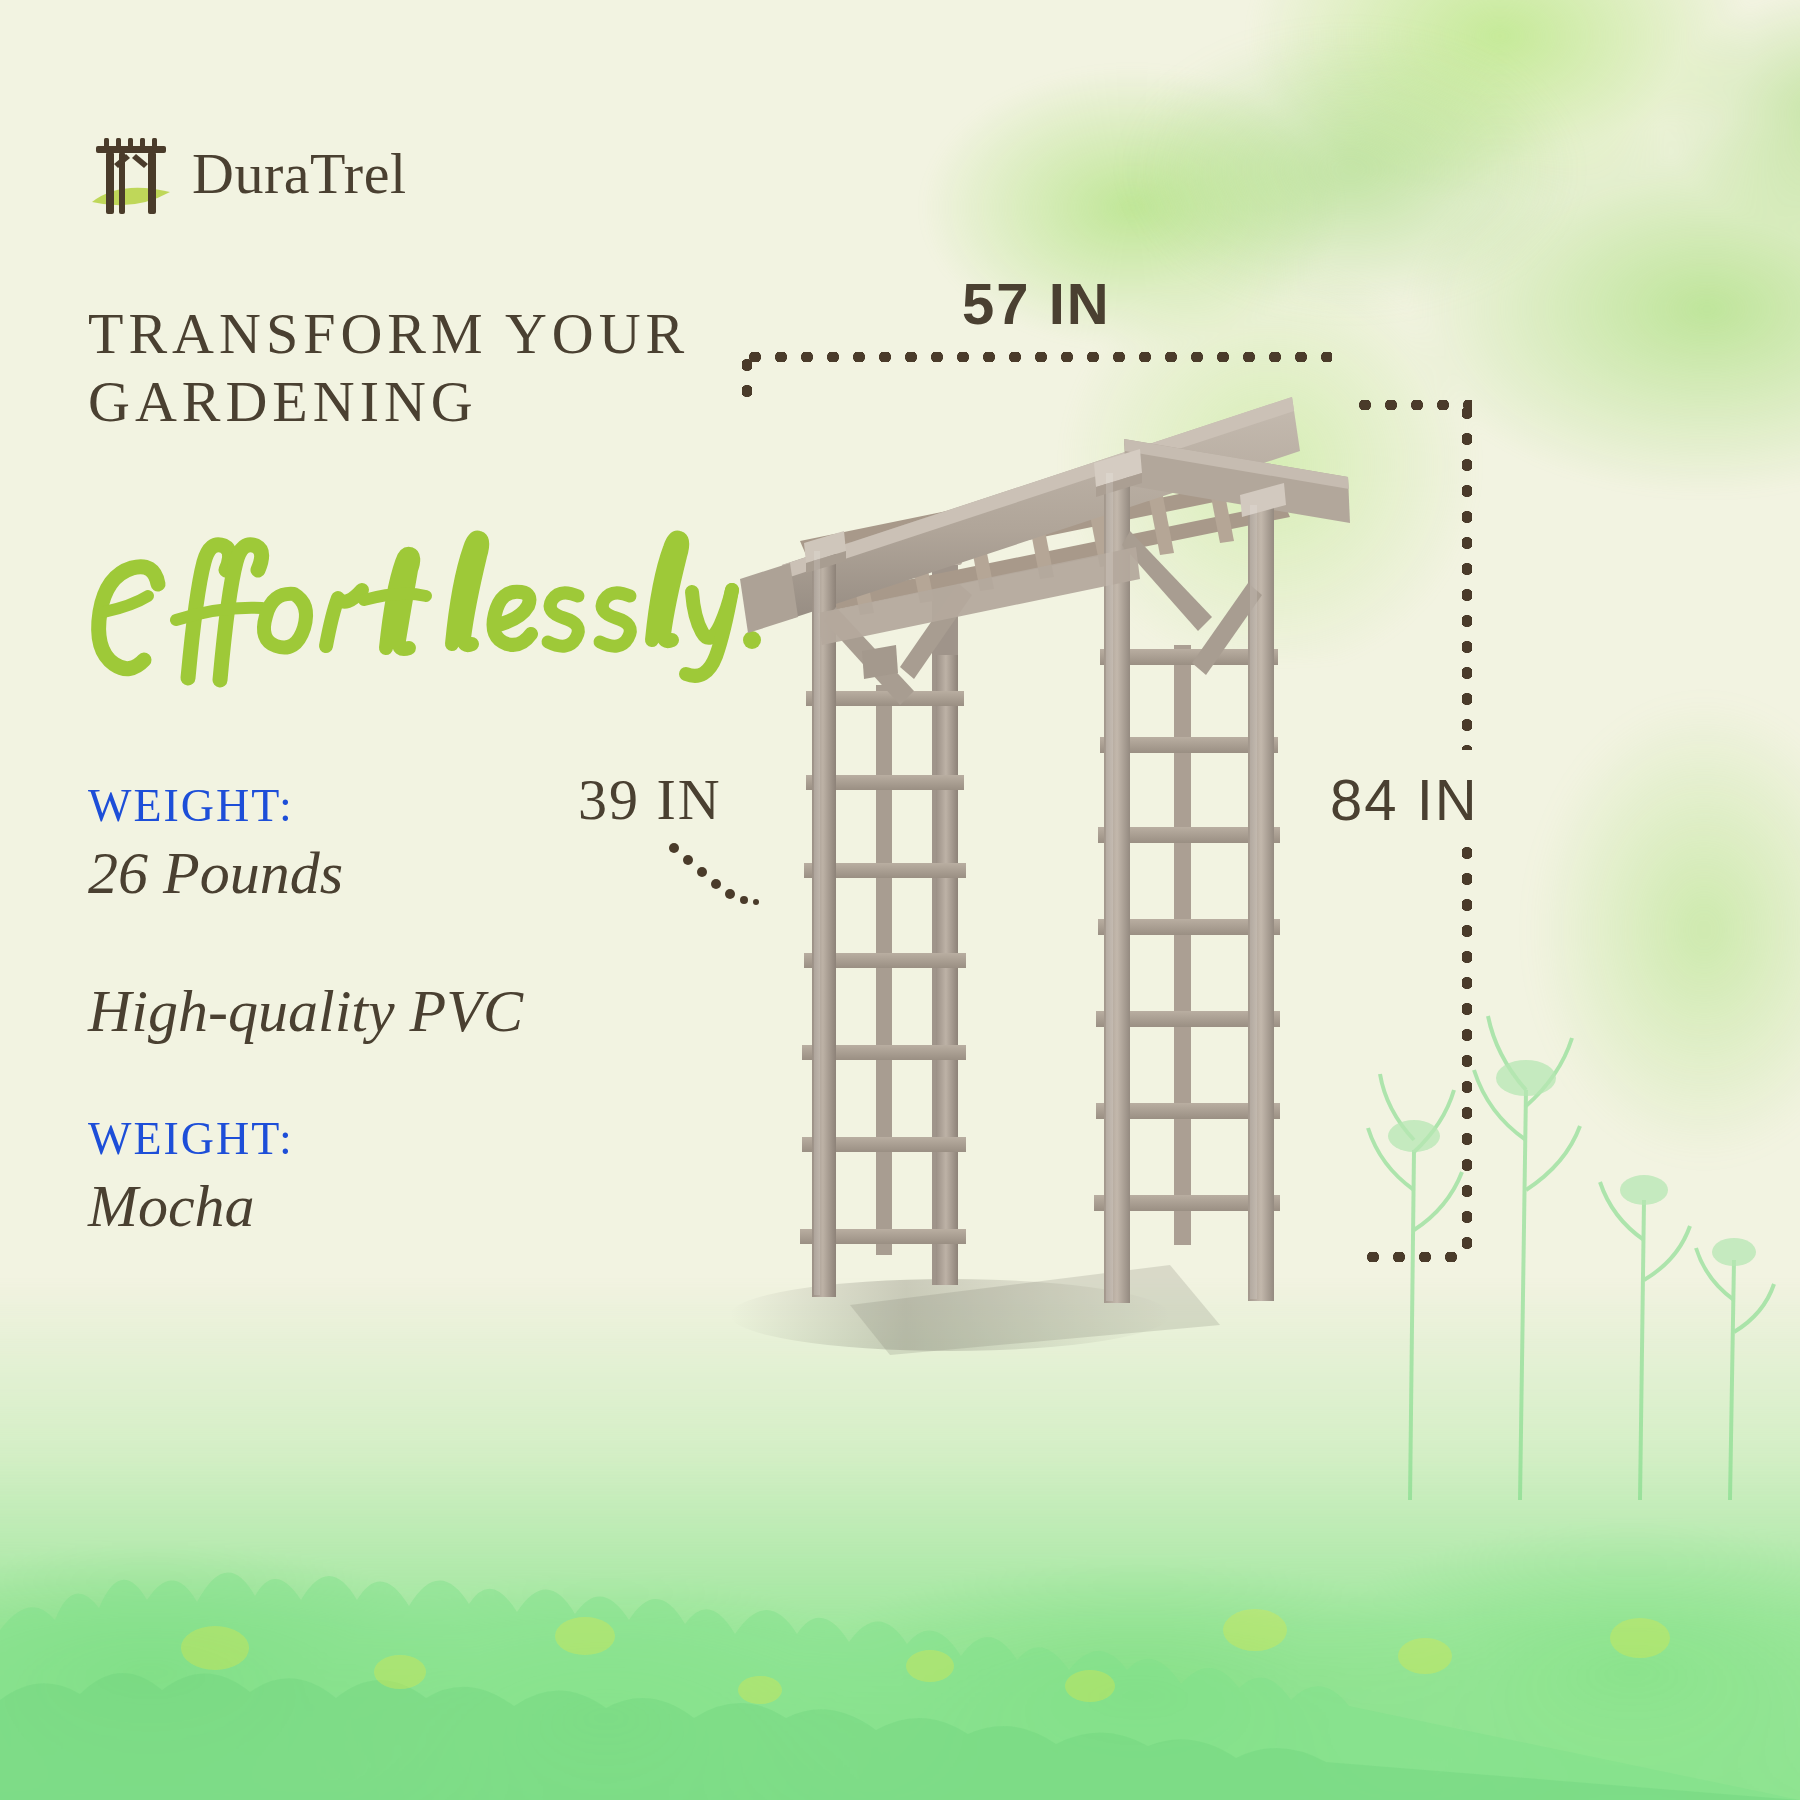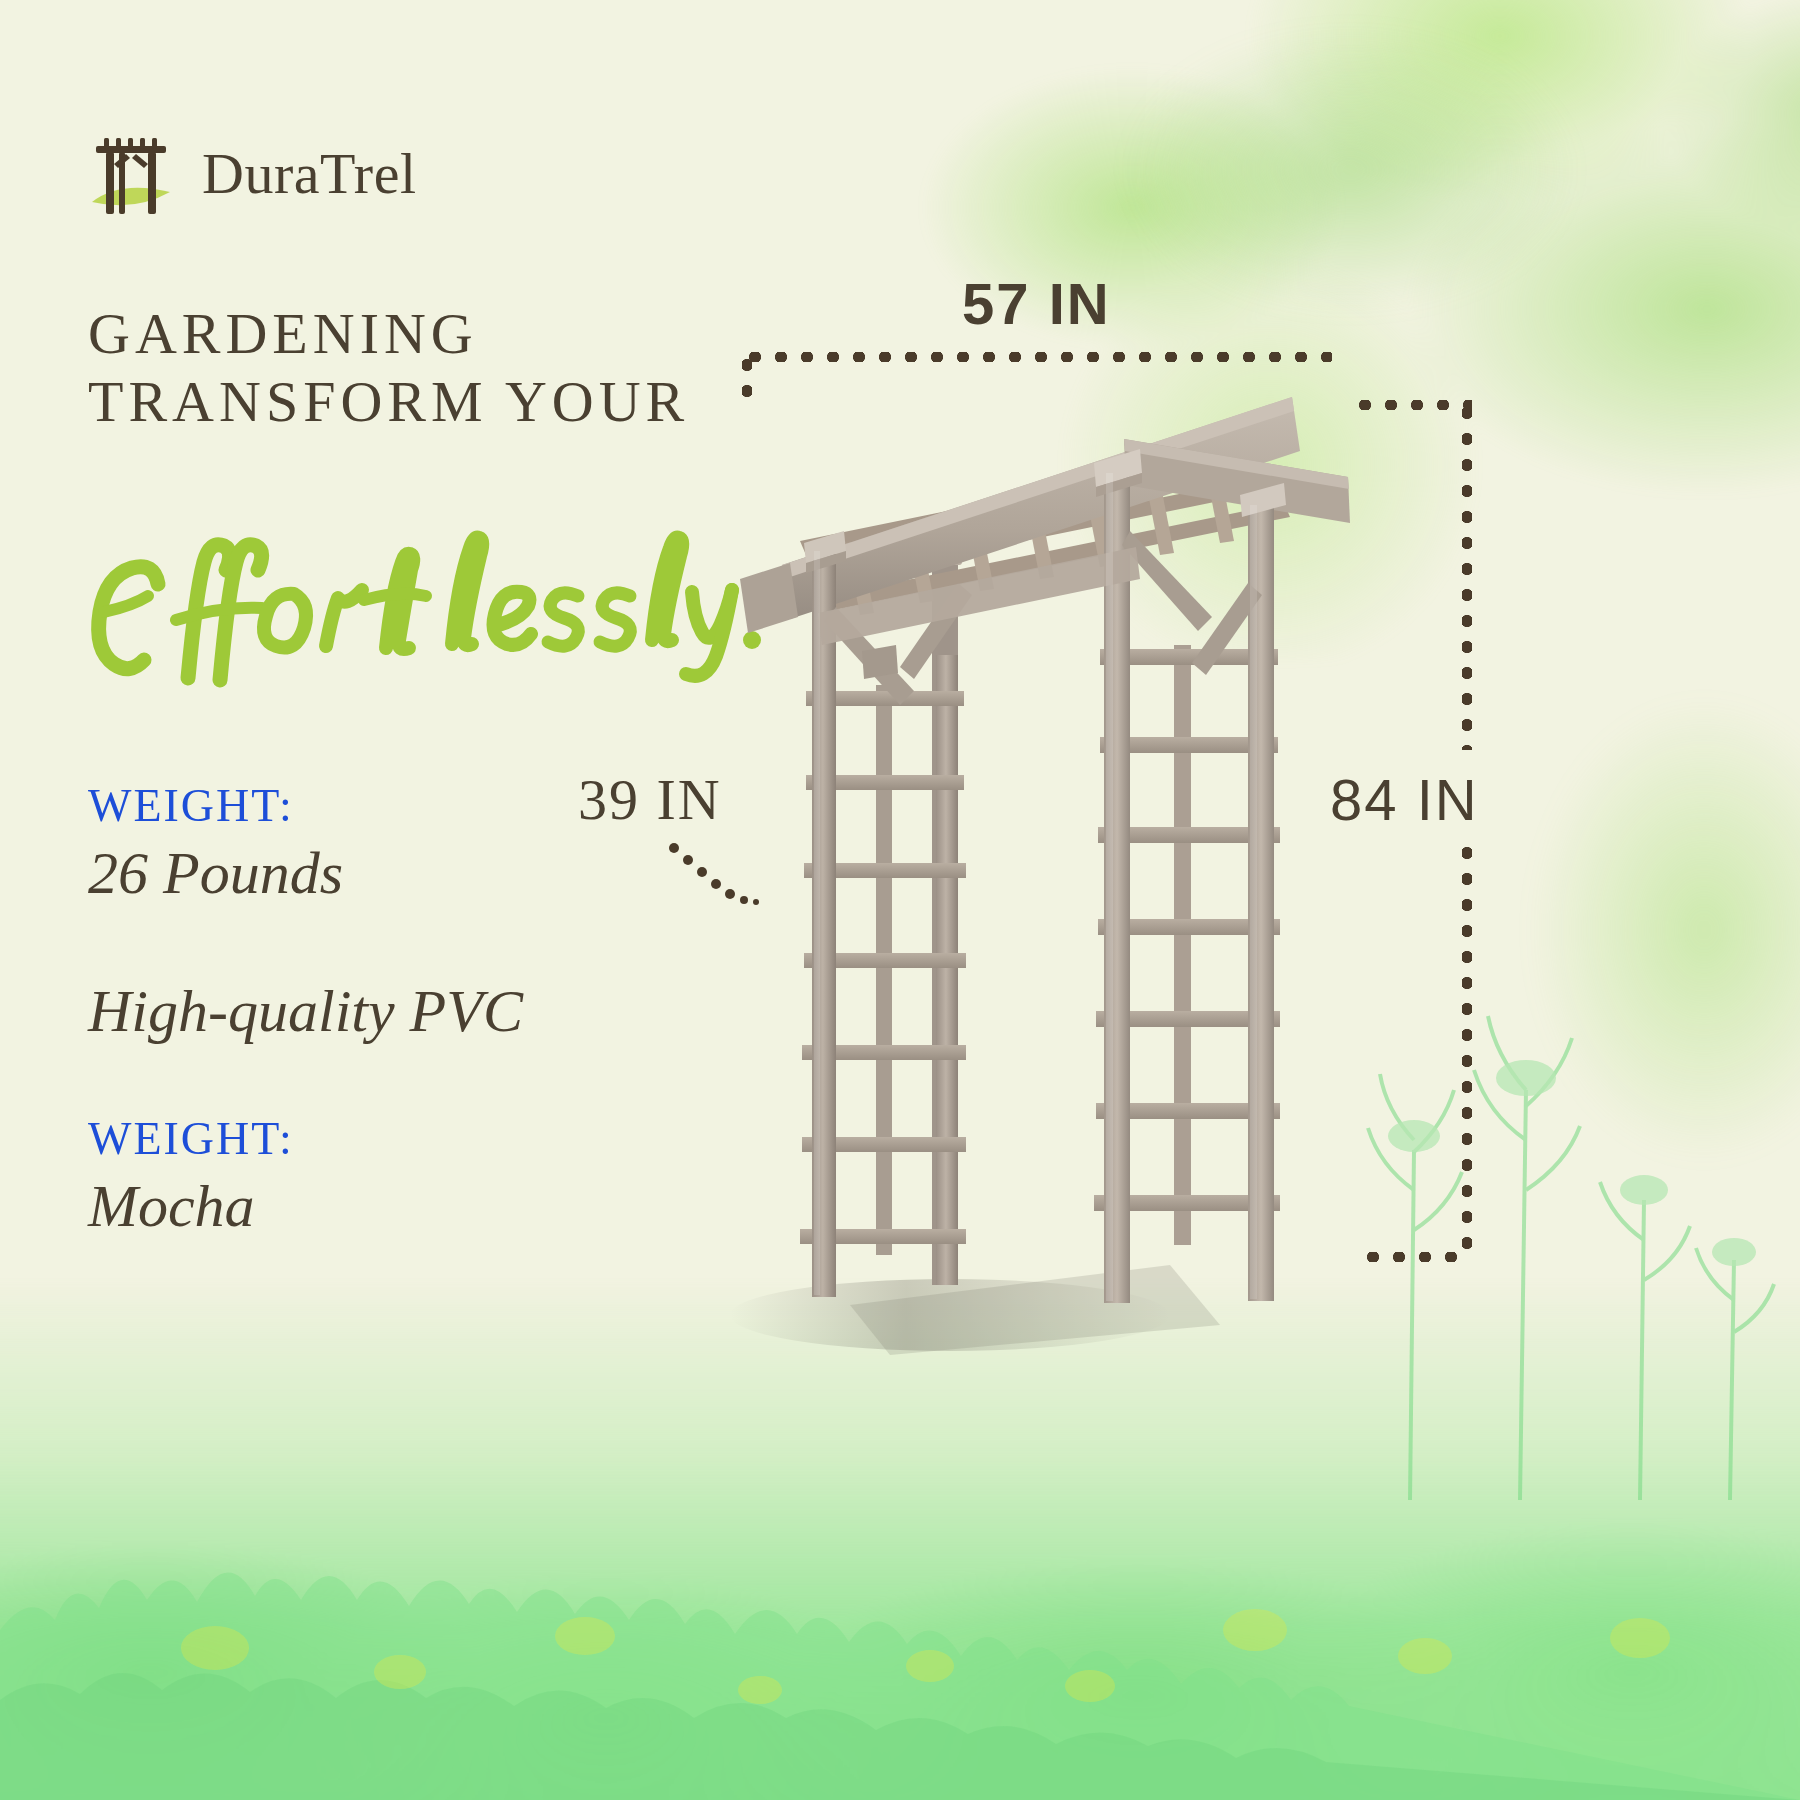--- a/index.html
+++ b/index.html
@@ -30,21 +30,21 @@
     background:
       radial-gradient(ellipse 460px 180px at 10% 70%, rgba(128,220,130,.85), rgba(128,220,130,0) 72%),
       radial-gradient(ellipse 420px 200px at 34% 78%, rgba(140,228,140,.85), rgba(140,228,140,0) 72%),
       radial-gradient(ellipse 500px 190px at 62% 74%, rgba(130,222,132,.82), rgba(130,222,132,0) 72%),
       radial-gradient(ellipse 460px 210px at 88% 70%, rgba(136,226,138,.85), rgba(136,226,138,0) 72%),
       linear-gradient(to top, rgba(132,226,136,.95) 0%, rgba(140,228,142,.80) 38%, rgba(160,232,150,.35) 70%, rgba(180,238,160,0) 100%);
     filter:blur(4px);}
   .sprig{position:absolute;bottom:0;pointer-events:none;opacity:.85;}
 
   
-  #logo{position:absolute;left:88px;top:132px;display:flex;align-items:center;gap:28px;}
+  #logo{position:absolute;left:88px;top:132px;display:flex;align-items:center;gap:18px;}
   .logo-mark{position:relative;width:86px;height:84px;}
   .logo-text{font-family:"Liberation Serif",serif;font-size:58px;color:#4a4031;
              letter-spacing:.5px;line-height:1;}
 
   
   #headline{position:absolute;left:88px;top:300px;width:680px;
             font-family:"Liberation Serif",serif;font-size:58px;line-height:1.17;
             letter-spacing:5px;color:#4a4031;}
   #script{position:absolute;left:70px;top:508px;width:700px;height:200px;}
 
@@ -157,22 +157,22 @@
           <rect x="31" y="20" width="6" height="62" rx="2"></rect>
           <path d="M26,32 L38,22 L42,26 L30,36 Z"></path>
           <path d="M60,32 L48,22 L44,26 L56,36 Z"></path>
         </g>
       </svg>
     </div>
     <div class="logo-text">DuraTrel</div>
   </div>
 
   <div id="headline">
+    <div>TRANSFORM YOUR</div>
     <div>GARDENING</div>
-    <div>TRANSFORM YOUR</div>
   </div>
 
   <div id="script">
     <svg width="700" height="200" viewBox="0 0 700 200">
       <g fill="none" stroke="#9ec938" stroke-linecap="round" stroke-linejoin="round">
 
         <path d="M88,76 q-4,-22 -26,-16 q-26,8 -32,44 q-6,38 14,52 q16,11 30,-4" stroke-width="15"></path>
         <path d="M34,104 q28,-6 44,-16" stroke-width="12"></path>
 
         <path d="M118,170 q8,-86 16,-116 q6,-22 20,-16 q10,5 2,24" stroke-width="15"></path>

